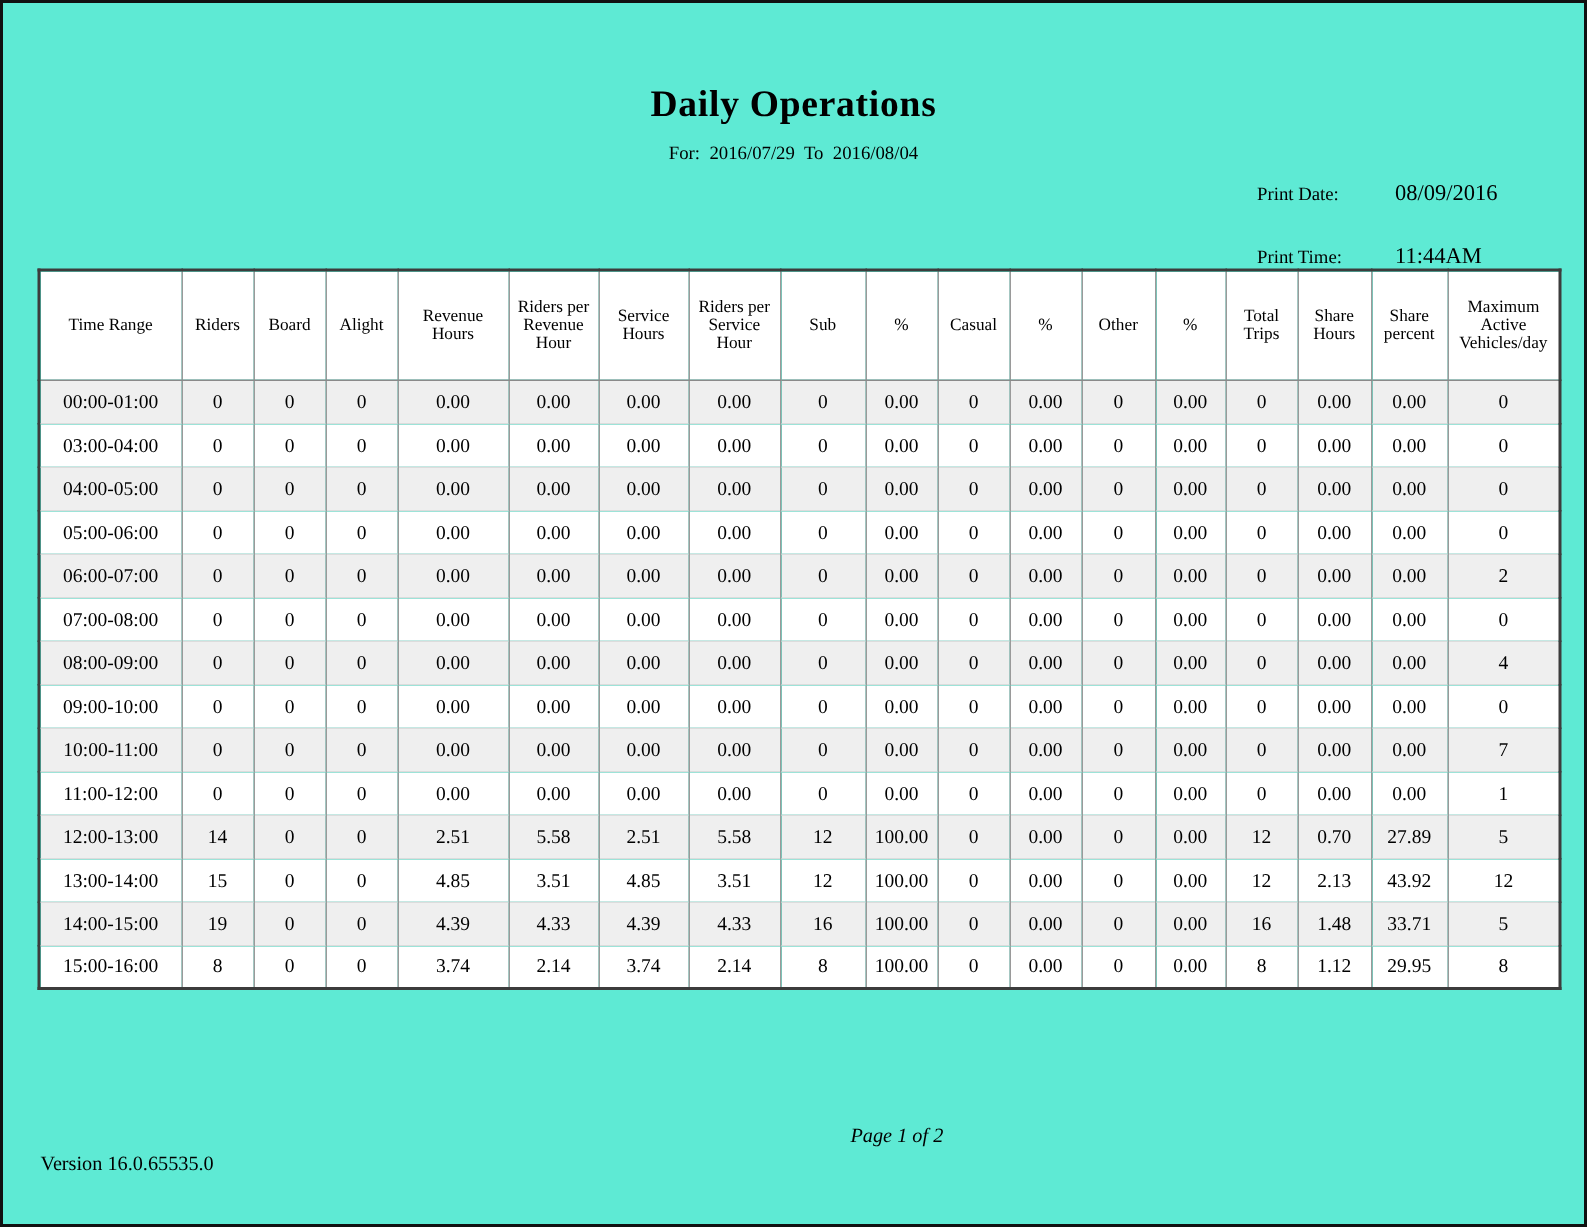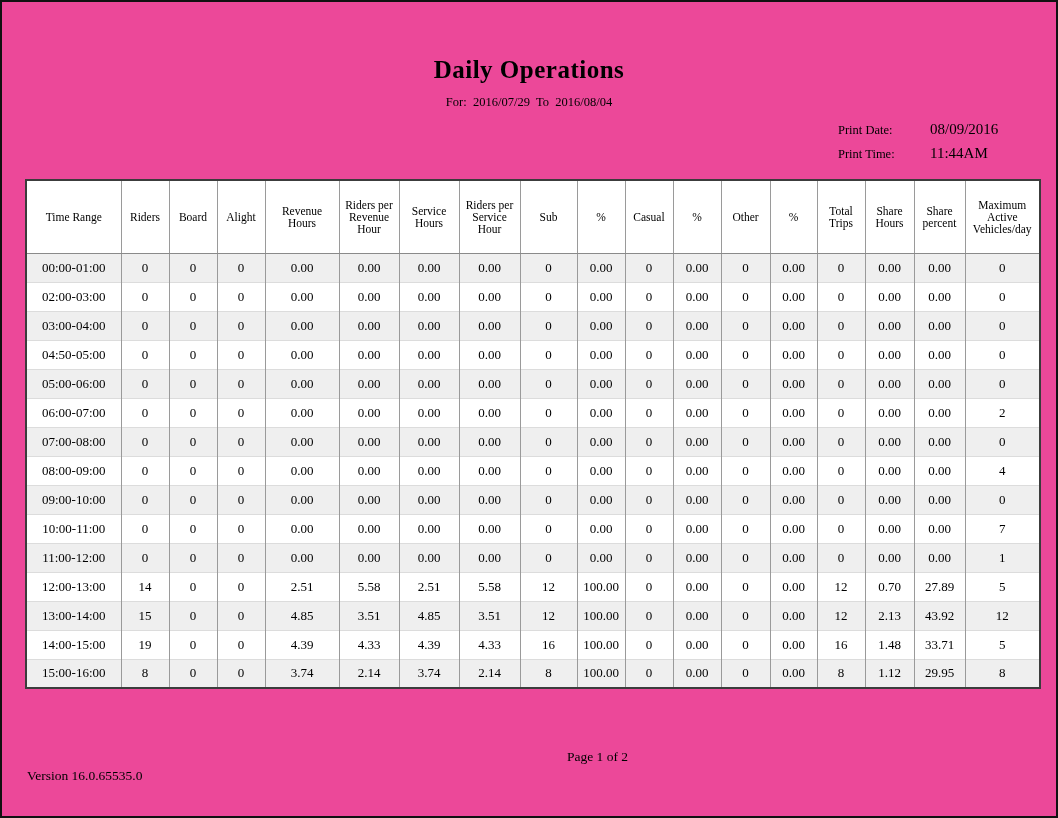--- a/index.html
+++ b/index.html
@@ -6,41 +6,41 @@
   html, body { background: #fff; }
   body {
     width: 1058px; height: 818px;
     font-family: "Liberation Serif", "DejaVu Serif", serif;
     color: #000;
     position: relative;
   }
   .page {
     position: absolute; left: 0; top: 0;
     width: 1058px; height: 818px;
-    background: #ec4899;
+    background: #5eead4;
     border: 2px solid #111;
   }
   .report-title {
     position: absolute; top: 54px; left: 0; width: 100%;
     text-align: center;
     font-size: 25px; font-weight: bold;
     letter-spacing: 0.5px;
   }
   .report-subtitle {
     position: absolute; top: 93px; left: 0; width: 100%;
     text-align: center;
     font-size: 12.5px;
     white-space: pre;
     font-family: Liberation Serif, serif;
   }
   .print-info {
     position: absolute; top: 119px; right: 30px;
     display: grid;
     grid-template-columns: 92px 96px;
-    row-gap: 7px;
+    row-gap: 25px;
     align-items: baseline;
   }
   .print-info .lbl { font-size: 12.5px; }
   .print-info .val { font-size: 15px; }
   table.ops {
     position: absolute; left: 23px; top: 177px;
     width: 1014px;
     border-collapse: collapse;
     table-layout: fixed;
     border: 2px solid #3c3c3c;
@@ -68,20 +68,21 @@
   }
   table.ops tbody tr:nth-child(odd) td { background: #efefef; }
   table.ops tbody tr:nth-child(even) td { background: #ffffff; }
   .footer-version {
     position: absolute; left: 25px; top: 766px;
     font-size: 13.5px;
   }
   .footer-page {
     position: absolute; left: 565px; top: 747px;
     font-size: 13.5px;
+    font-style: italic;
   }
 </style>
 </head>
 <body>
 
 <div class="page">
 
   <div class="report-title">Daily Operations</div>
 
   <div class="report-subtitle">For:  2016/07/29  To  2016/08/04</div>
@@ -151,61 +152,41 @@
           <td>0</td>
           <td>0.00</td>
           <td>0</td>
           <td>0.00</td>
           <td>0</td>
           <td>0.00</td>
           <td>0.00</td>
           <td>0</td>
         </tr>
         <tr>
-          <td>02:00-03:00</td>
-          <td>0</td>
-          <td>0</td>
-          <td>0</td>
-          <td>0.00</td>
-          <td>0.00</td>
-          <td>0.00</td>
-          <td>0.00</td>
-          <td>0</td>
-          <td>0.00</td>
-          <td>0</td>
-          <td>0.00</td>
-          <td>0</td>
-          <td>0.00</td>
-          <td>0</td>
-          <td>0.00</td>
-          <td>0.00</td>
-          <td>0</td>
-        </tr>
-        <tr>
           <td>03:00-04:00</td>
           <td>0</td>
           <td>0</td>
           <td>0</td>
           <td>0.00</td>
           <td>0.00</td>
           <td>0.00</td>
           <td>0.00</td>
           <td>0</td>
           <td>0.00</td>
           <td>0</td>
           <td>0.00</td>
           <td>0</td>
           <td>0.00</td>
           <td>0</td>
           <td>0.00</td>
           <td>0.00</td>
           <td>0</td>
         </tr>
         <tr>
-          <td>04:50-05:00</td>
+          <td>04:00-05:00</td>
           <td>0</td>
           <td>0</td>
           <td>0</td>
           <td>0.00</td>
           <td>0.00</td>
           <td>0.00</td>
           <td>0.00</td>
           <td>0</td>
           <td>0.00</td>
           <td>0</td>

